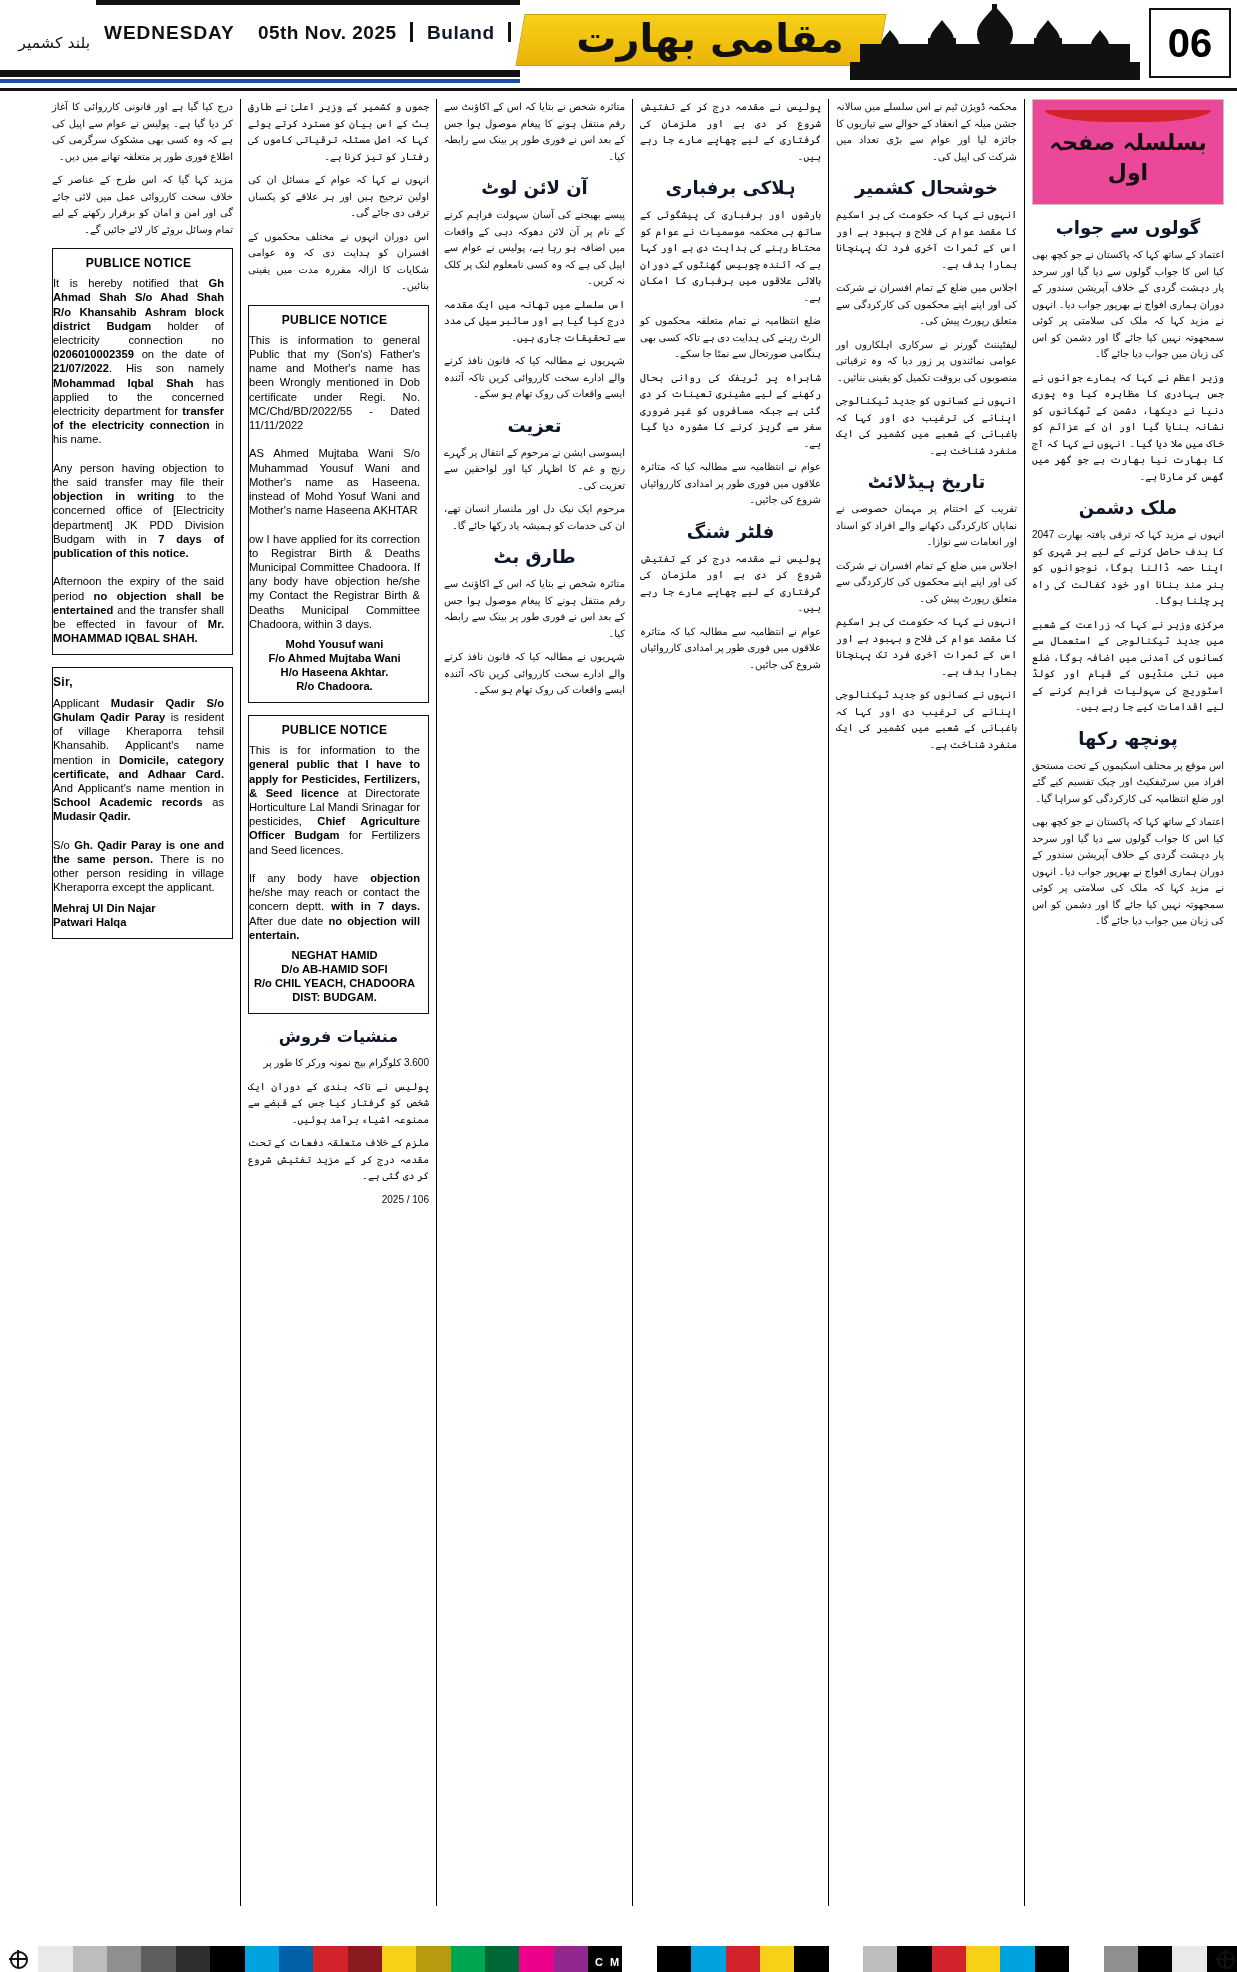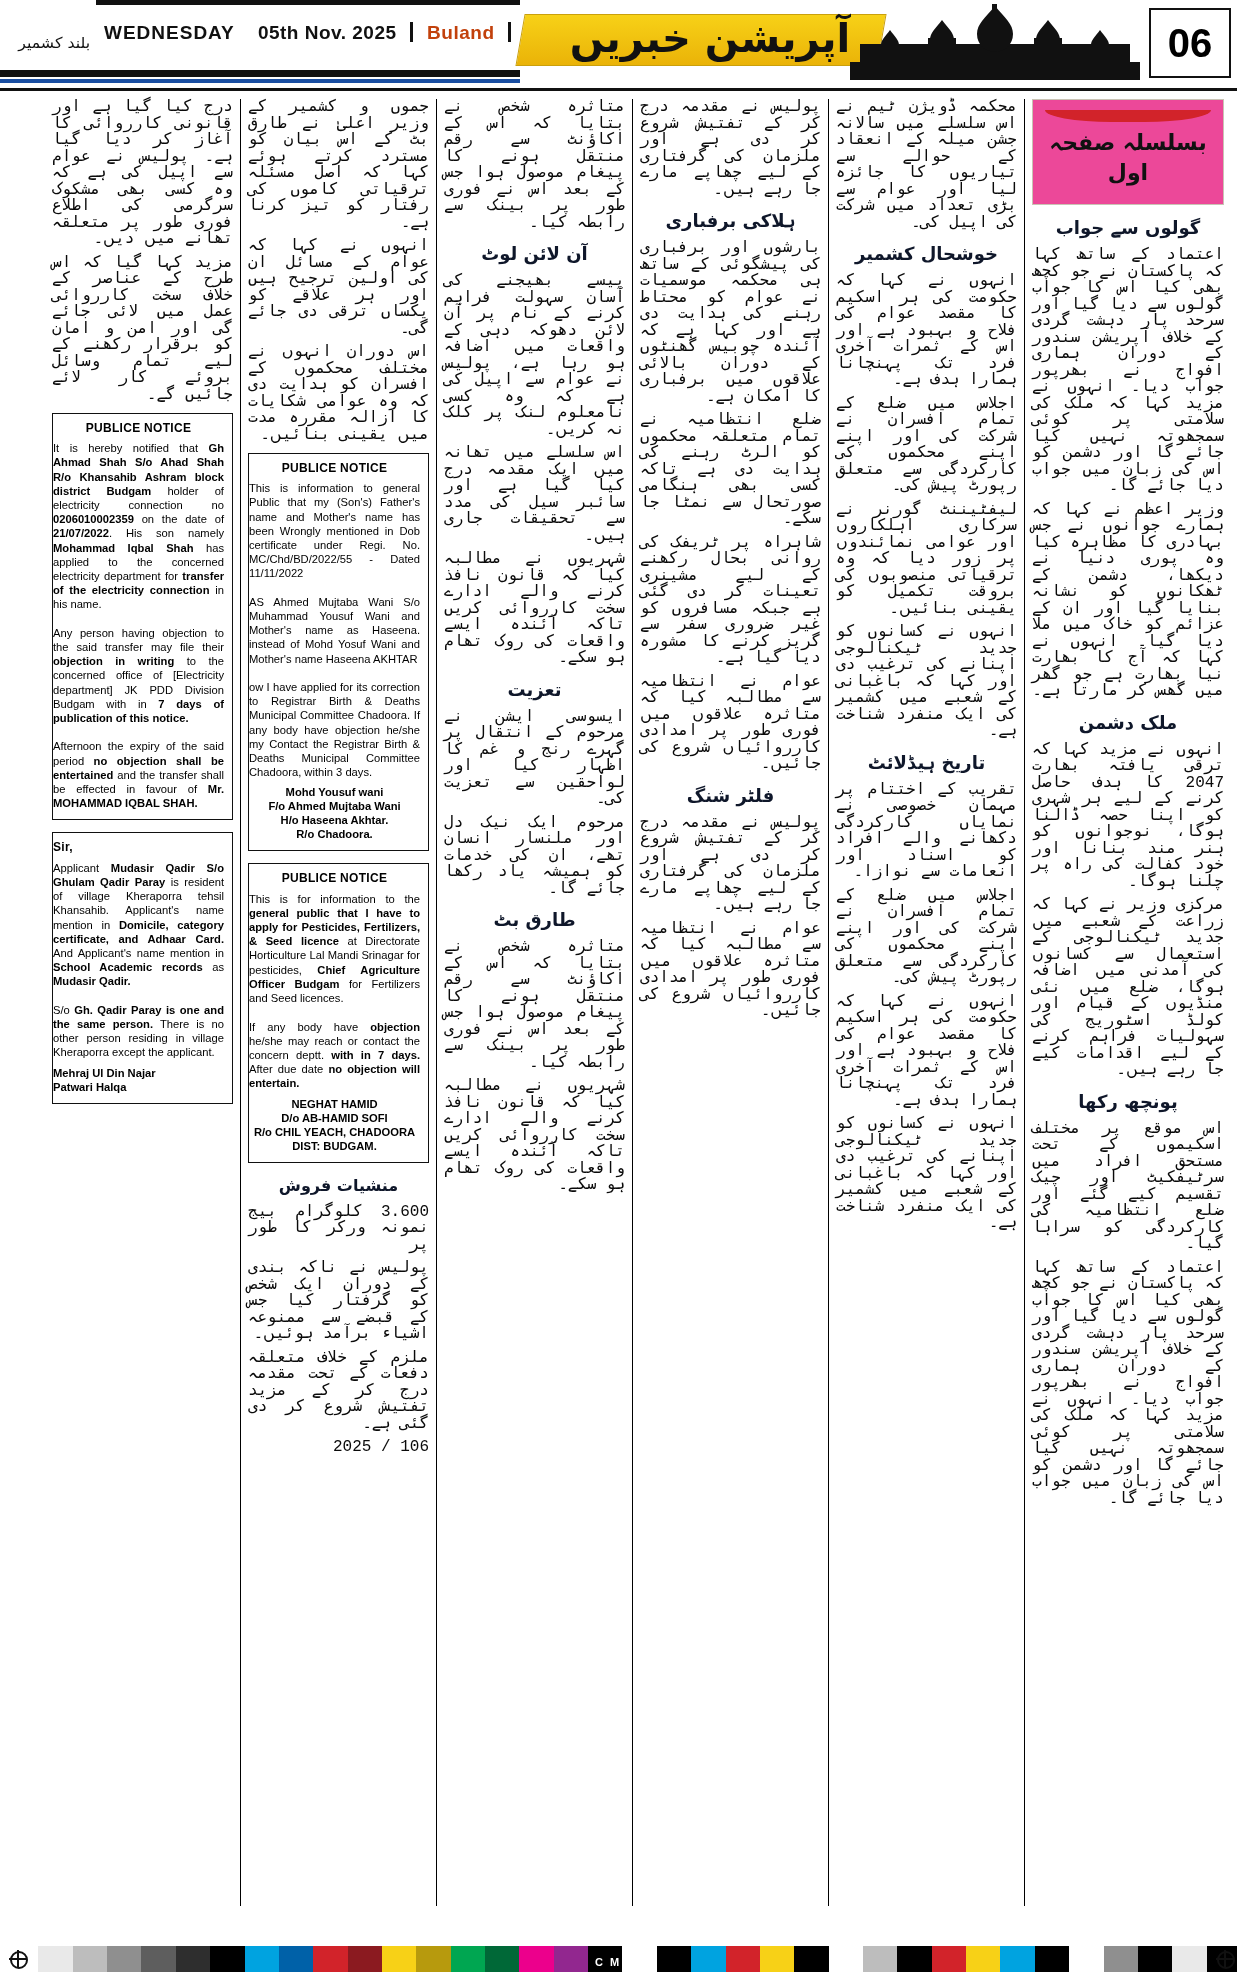--- a/index.html
+++ b/index.html
@@ -8,21 +8,21 @@
 
   
   .masthead{position:relative;height:88px;border-bottom:3px solid #111;}
   .mh-left-logo{position:absolute;left:20px;top:14px;width:86px;height:58px;
       display:flex;align-items:center;justify-content:flex-start;}
   .mh-left-logo .urdu{font-family:"DejaVu Sans",sans-serif;font-size:15px;color:#111;transform:scaleX(1.05);}
   .mh-dateline{position:absolute;left:104px;top:22px;font-family:"Liberation Sans",sans-serif;
       font-size:19px;font-weight:bold;letter-spacing:.5px;color:#111;}
   .mh-dateline .dow{letter-spacing:1px;}
   .mh-sep{display:inline-block;width:3px;height:20px;background:#111;vertical-align:-3px;margin:0 8px;}
-  .mh-title-blk{color:#c2410c;margin-top:16px;}
+  .mh-title-blk{color:#0f172a;margin-top:16px;}
   .mh-title-red{color:#d2232a;}
   .mh-banner{position:absolute;left:520px;top:4px;width:620px;height:78px;}
   .mh-banner-yellow{position:absolute;left:0;top:10px;width:360px;height:50px;
       background:linear-gradient(180deg,#f7d117 0%,#eab308 100%);
       transform:skewX(-10deg);border:1px solid #caa00c;}
   .mh-urdu-big{position:absolute;left:20px;top:8px;width:340px;text-align:center;
       font-family:"DejaVu Sans",sans-serif;font-size:40px;font-weight:bold;color:#111;line-height:52px;}
   .mh-mosque{position:absolute;left:330px;top:0px;width:290px;height:76px;}
   .mh-pageno{position:absolute;right:6px;top:8px;width:78px;height:66px;border:2px solid #111;
       display:flex;align-items:center;justify-content:center;font-family:"Liberation Sans",sans-serif;
@@ -33,22 +33,22 @@
 
   
   .cols{position:relative;display:flex;flex-direction:row-reverse;
         padding:8px 6px 0 6px;height:1815px;box-sizing:border-box;}
   .col{position:relative;box-sizing:border-box;padding:0 7px;}
   .col + .col{border-right:1px solid #000;}
   .c1{width:196px;} .c2{width:196px;} .c3{width:196px;}
   .c4{width:196px;} .c5{width:196px;} .c6{width:206px;}
 
   
-  .urdu{font-family:Liberation Mono, monospace;direction:rtl;text-align:justify;
-        font-size:16px;line-height:16.5px;color:#0a0a0a;}
+  .urdu{font-family:Liberation Sans, sans-serif;direction:rtl;text-align:justify;
+        font-size:10px;line-height:16.5px;color:#0a0a0a;}
   .urdu p{margin:0 0 7px 0;text-align:justify;}
   .hd{font-family:"DejaVu Sans",sans-serif;direction:rtl;text-align:center;
       font-weight:bold;margin:10px 0 7px 0;color:#0f172a;}
   .hd.mid{font-size:18px;line-height:25px;}
   .hd.sm{font-size:16px;line-height:22px;}
 
   
   .notice{border:1.5px solid #111;padding:7px 8px 9px 0;margin:10px 0 12px 0;
           font-family:"Liberation Sans",sans-serif;font-size:11.2px;line-height:14.2px;
           text-align:justify;color:#000;}
@@ -91,21 +91,21 @@
       &nbsp;&nbsp;
       <span>05th  Nov. 2025</span>
       <span class="mh-sep"></span>
       <span class="mh-title-blk">Buland</span>
       <span class="mh-sep"></span>
       <span class="mh-title-red">Kashmir</span>
     </div>
 
     <div class="mh-banner">
       <div class="mh-banner-yellow"></div>
-      <div class="mh-urdu-big">آپریشن خبریں</div>
+      <div class="mh-urdu-big">مقامی بھارت</div>
       <svg class="mh-mosque" viewBox="0 0 290 76">
         <rect x="0" y="58" width="290" height="18" fill="#111"></rect>
         <rect x="10" y="40" width="270" height="20" fill="#111"></rect>
         <path d="M145 2 c10 12 18 18 18 28 a18 18 0 0 1 -36 0 c0-10 8-16 18-28z" fill="#111"></path>
         <rect x="142" y="0" width="5" height="10" fill="#111"></rect>
         <path d="M92 16 c7 9 12 13 12 20 a12 12 0 0 1 -24 0 c0-7 5-11 12-20z" fill="#111"></path>
         <rect x="78" y="34" width="28" height="26" fill="#111"></rect>
         <path d="M198 16 c7 9 12 13 12 20 a12 12 0 0 1 -24 0 c0-7 5-11 12-20z" fill="#111"></path>
         <rect x="184" y="34" width="28" height="26" fill="#111"></rect>
         <path d="M40 26 c5 7 9 10 9 15 a9 9 0 0 1 -18 0 c0-5 4-8 9-15z" fill="#111"></path>

